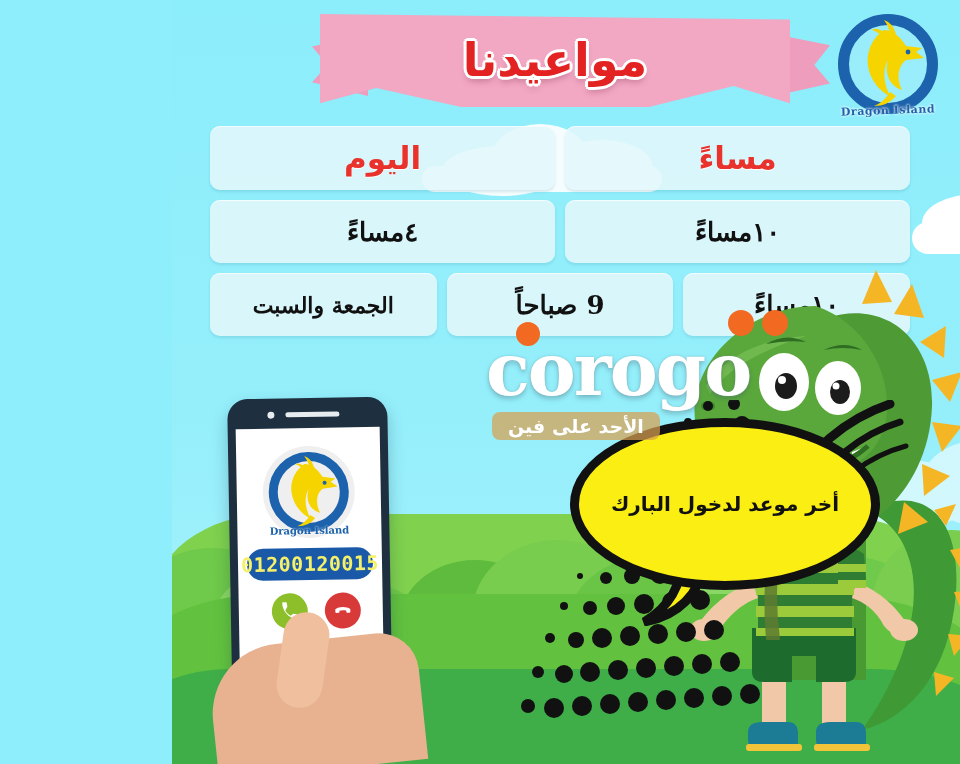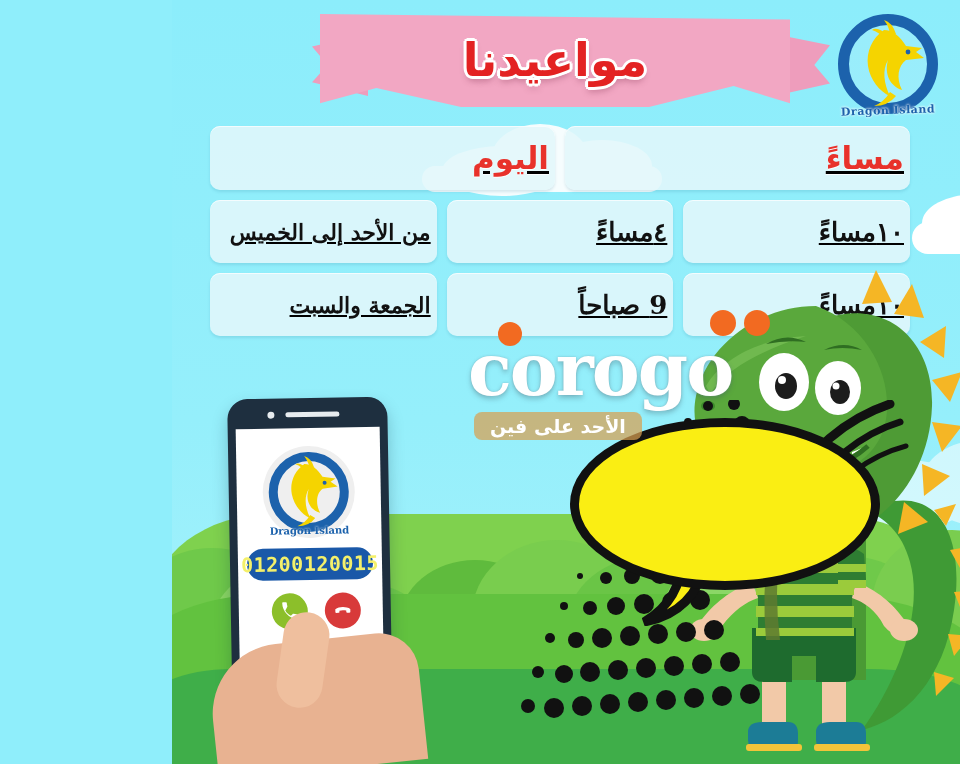--- a/index.html
+++ b/index.html
@@ -60,22 +60,22 @@
   
   #schedule{
     position:absolute;left:38px;top:126px;width:700px;
     display:flex;flex-direction:column;gap:10px;
   }
   .srow{display:flex;gap:10px;}
   .scell{
     flex:1;height:63px;border-radius:10px;
     background:rgba(226,247,250,.88);
     box-shadow:0 2px 3px rgba(40,120,150,.16), inset 0 1px 0 rgba(255,255,255,.7);
-    display:flex;align-items:center;justify-content:flex-start;
-    text-align:center;padding:0 6px;box-sizing:border-box;text-decoration:underline;
+    display:flex;align-items:center;justify-content:center;
+    text-align:center;padding:0 6px;box-sizing:border-box;
   }
   .srow.head .scell{height:64px;}
   .srow.head .scell span{
     color:#E8322B;font-size:31px;font-weight:bold;
     text-shadow:0 1px 0 rgba(255,255,255,.9);
   }
   .srow.body .scell span{
     color:#111;font-size:26px;font-weight:bold;
     font-family:"DejaVu Serif","Liberation Serif",serif;
   }
@@ -167,21 +167,21 @@
     color:#111;font-weight:bold;font-size:20px;line-height:1.35;
   }
   #bubble-tail{
     position:absolute;left:470px;top:556px;width:70px;height:70px;z-index:5;
   }
 
   
   #halftone{position:absolute;left:330px;top:400px;width:260px;height:330px;z-index:4;}
 
   
-  #watermark{position:absolute;left:296px;top:336px;z-index:7;}
+  #watermark{position:absolute;left:314px;top:336px;z-index:7;}
   #wm-text{
     font-family:"DejaVu Serif","Liberation Serif",serif;
     font-size:72px;font-weight:bold;color:#FFFFFF;direction:ltr;
     letter-spacing:-2px;line-height:.95;
     text-shadow:0 0 2px rgba(120,150,160,.55),0 3px 5px rgba(60,90,100,.35);
   }
   #wm-dot1,#wm-dot2,#wm-dot3{
     position:absolute;border-radius:50%;background:#F26A21;
   }
   #wm-dot1{left:30px;top:-14px;width:24px;height:24px;}
@@ -392,23 +392,20 @@
         <span>اليوم</span>
       </div>
     </div>
 
     <div class="srow body">
       <div class="scell">
         <span>١٠مساءً</span>
       </div>
       <div class="scell">
         <span>٤مساءً</span>
-      </div>
-      <div class="scell day">
-        <span>من الأحد إلى الخميس</span>
       </div>
     </div>
 
     <div class="srow body">
       <div class="scell">
         <span>١٠مساءً</span>
       </div>
       <div class="scell">
         <span>9 صباحاً</span>
       </div>
@@ -494,20 +491,21 @@
     <path d="M10 96 C 40 46 76 18 118 4" stroke="#111" stroke-width="9" fill="none" stroke-linecap="round"></path>
     <path d="M22 108 C 54 62 88 34 128 22" stroke="#111" stroke-width="7" fill="none" stroke-linecap="round"></path>
     <path d="M36 118 C 66 80 96 56 134 46" stroke="#111" stroke-width="5" fill="none" stroke-linecap="round"></path>
   </svg>
 
   <svg id="bubble-tail" viewBox="0 0 70 70">
     <path d="M40 0 C 40 30 26 52 2 66 C 36 60 58 38 62 6 Z" fill="#FAEE13" stroke="#111" stroke-width="9"></path>
   </svg>
 
   <div id="bubble">
+    <div class="bline">أخر موعد لدخول البارك</div>
   </div>
 
   <div id="phone">
     <div id="phone-cam"></div>
     <div id="phone-speaker"></div>
     <div id="phone-screen">
       <div id="phone-logo">
         <div class="ring2"></div>
         <svg width="92" height="92" viewBox="0 0 92 92" style="position:absolute;inset:0;">
           <path d="M42 18 C 32 25 27 36 29 48 C 31 59 39 69 47 72

